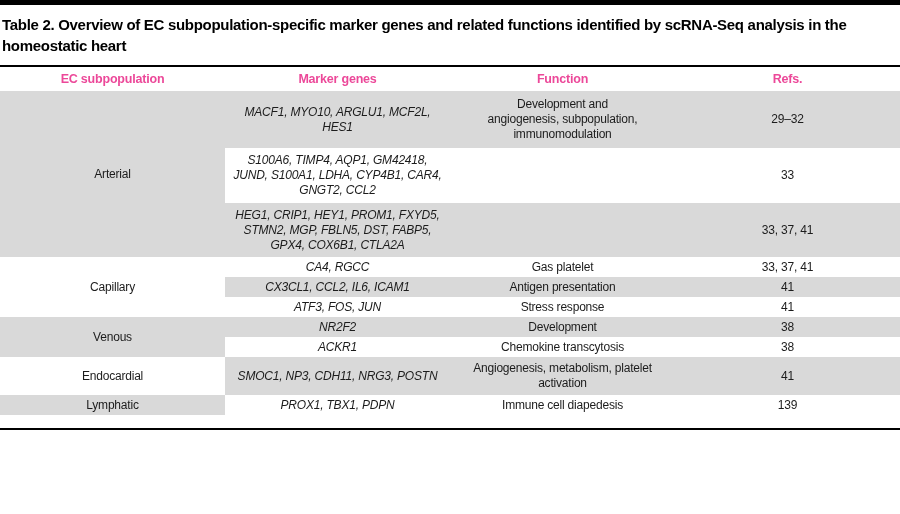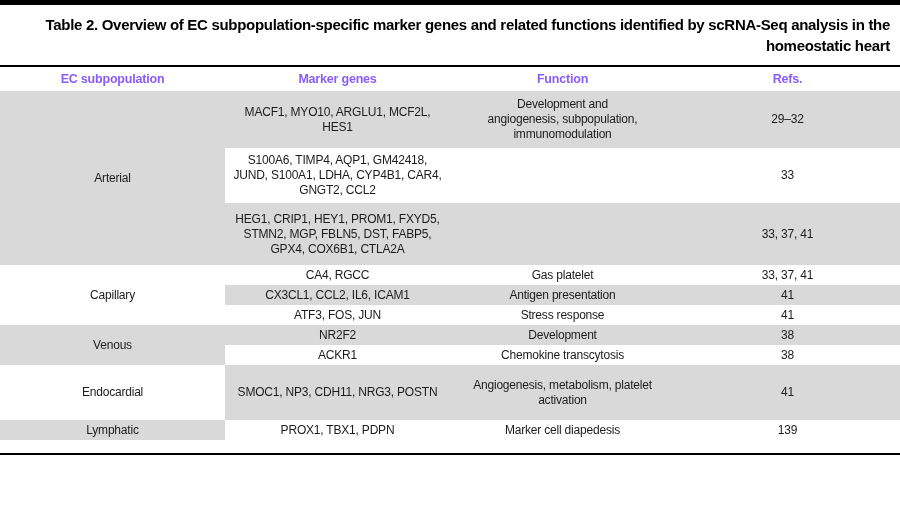--- a/index.html
+++ b/index.html
@@ -18,21 +18,20 @@
     background: #000000;
   }
   .title {
     margin: 9px 10px 0 2px;
     font-size: 15px;
     font-weight: bold;
     letter-spacing: -0.3px;
     line-height: 21px;
     color: #000000;
     white-space: pre-line;
-    text-align: right;
   }
   .rule {
     height: 2px;
     background: #000000;
     width: 100%;
   }
   .rule-top { margin-top: 9px; }
   .rule-bottom { margin-top: 13px; }
   table.marker-table {
     width: 900px;
@@ -43,37 +42,37 @@
   }
   table.marker-table col { width: 225px; }
   table.marker-table th {
     height: 24px;
     font-size: 12.5px;
     font-weight: bold;
     text-align: center;
     vertical-align: middle;
     background: #ffffff;
     padding: 0;
-    color: #8b5cf6;
+    color: #ec4899;
   }
   table.marker-table td {
     text-align: center;
     vertical-align: middle;
     padding: 1px 4px;
     white-space: pre-line;
     line-height: 15px;
   }
-  td.markers { }
+  td.markers { font-style: italic; }
   .bg-g { background: #d9d9d9; }
   .bg-w { background: #ffffff; }
   tr.h57 { height: 57px; }
   tr.h55 { height: 55px; }
-  tr.h54 { height: 62px; padding-left: 34px; }
+  tr.h54 { height: 54px; padding-left: 34px; }
   tr.h20 { height: 20px; }
-  tr.h38 { height: 55px; }
+  tr.h38 { height: 38px; }
 </style>
 </head>
 <body>
 
 <div class="page">
 
   <div class="top-bar"></div>
 
   <div class="title">Table 2. Overview of EC subpopulation-specific marker genes and related functions identified by scRNA-Seq analysis in the
 homeostatic heart</div>
@@ -154,21 +153,21 @@
         <td class="bg-w">Endocardial</td>
         <td class="markers bg-g">SMOC1, NP3, CDH11, NRG3, POSTN</td>
         <td class="bg-g">Angiogenesis, metabolism, platelet
 activation</td>
         <td class="bg-g">41</td>
       </tr>
 
       <tr class="h20">
         <td class="bg-g">Lymphatic</td>
         <td class="markers bg-w">PROX1, TBX1, PDPN</td>
-        <td class="bg-w">Marker cell diapedesis</td>
+        <td class="bg-w">Immune cell diapedesis</td>
         <td class="bg-w">139</td>
       </tr>
     </tbody>
   </table>
 
   <div class="rule rule-bottom"></div>
 
 </div>
 
 </body></html>

